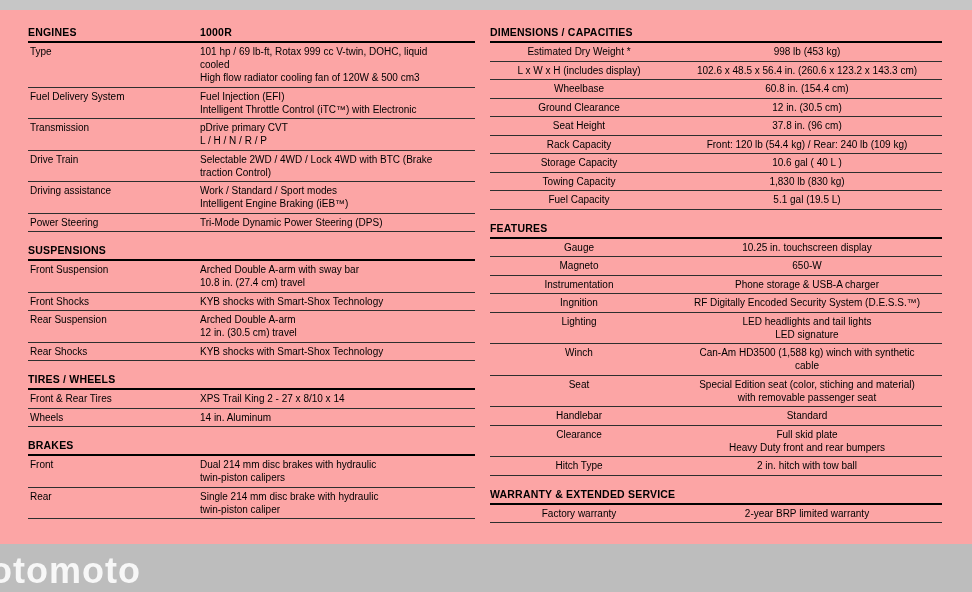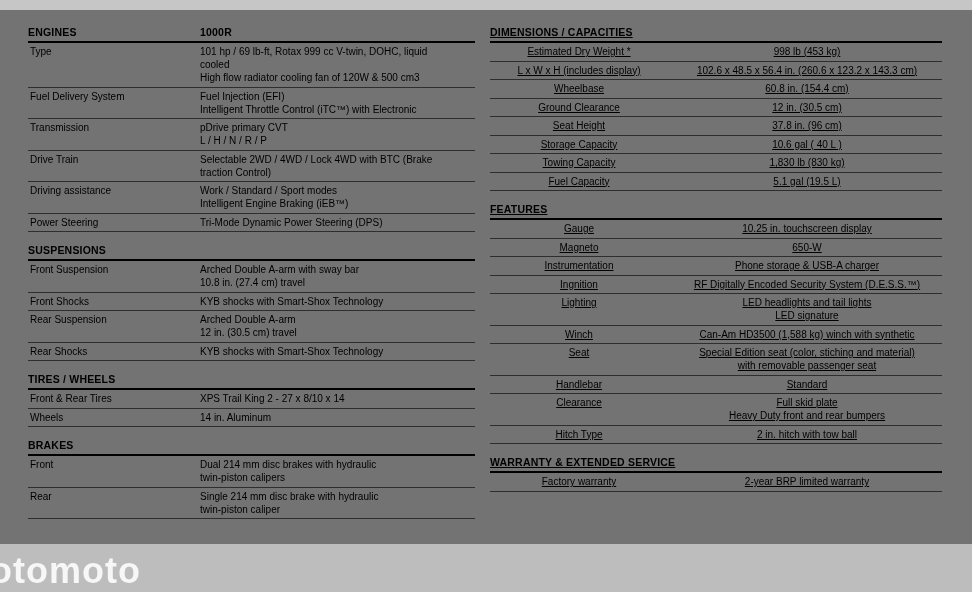--- a/index.html
+++ b/index.html
@@ -12,42 +12,42 @@
     color: #000;
     overflow: hidden;
   }
   .stage { position: relative; width: 972px; height: 592px; }
   .band-top {
     position: absolute; top: 0; left: 0; width: 972px; height: 10px;
     background: #c6c6c6;
   }
   .page {
     position: absolute; top: 10px; left: 0; width: 972px; height: 534px;
-    background: #737373;
+    background: #fca5a5;
   }
   .band-bottom {
     position: absolute; top: 544px; left: 0; width: 972px; height: 48px;
     background: #bdbdbd;
   }
   .watermark {
     position: absolute; left: -10px; bottom: 0px;
     font-size: 36px; font-weight: 800; letter-spacing: 1px;
     color: rgba(255,255,255,0.88);
     filter: blur(0.6px);
     white-space: nowrap;
     user-select: none;
   }
   .content {
     display: flex;
     padding: 16px 28px 0 28px;
     box-sizing: border-box;
   }
   .col { display: block; }
   .col-left  { width: 447px; margin-right: 15px; }
-  .col-right { width: 452px; text-decoration: underline; }
+  .col-right { width: 452px; }
 
   .spec-section { margin-bottom: 12px; }
 
   .section-header {
     display: grid;
     grid-template-columns: 172px 1fr;
     align-items: end;
     font-size: 10.5px;
     font-weight: 700;
     letter-spacing: 0.2px;
@@ -224,20 +224,26 @@
                 <div class="spec-value-line">12 in. (30.5 cm)</div>
               </div>
             </div>
             <div class="spec-row">
               <div class="spec-label">Seat Height</div>
               <div class="spec-value">
                 <div class="spec-value-line">37.8 in. (96 cm)</div>
               </div>
             </div>
             <div class="spec-row">
+              <div class="spec-label">Rack Capacity</div>
+              <div class="spec-value">
+                <div class="spec-value-line">Front: 120 lb (54.4 kg) /  Rear: 240 lb (109 kg)</div>
+              </div>
+            </div>
+            <div class="spec-row">
               <div class="spec-label">Storage Capacity</div>
               <div class="spec-value">
                 <div class="spec-value-line">10.6 gal ( 40 L )</div>
               </div>
             </div>
             <div class="spec-row">
               <div class="spec-label">Towing Capacity</div>
               <div class="spec-value">
                 <div class="spec-value-line">1,830 lb (830 kg)</div>
               </div>
@@ -281,20 +287,21 @@
               <div class="spec-label">Lighting</div>
               <div class="spec-value">
                 <div class="spec-value-line">LED headlights and tail lights</div>
                 <div class="spec-value-line">LED signature</div>
               </div>
             </div>
             <div class="spec-row">
               <div class="spec-label">Winch</div>
               <div class="spec-value">
                 <div class="spec-value-line">Can-Am HD3500 (1,588 kg) winch with synthetic</div>
+                <div class="spec-value-line">cable</div>
               </div>
             </div>
             <div class="spec-row">
               <div class="spec-label">Seat</div>
               <div class="spec-value">
                 <div class="spec-value-line">Special Edition seat (color, stiching and material)</div>
                 <div class="spec-value-line">with removable passenger seat</div>
               </div>
             </div>
             <div class="spec-row">

